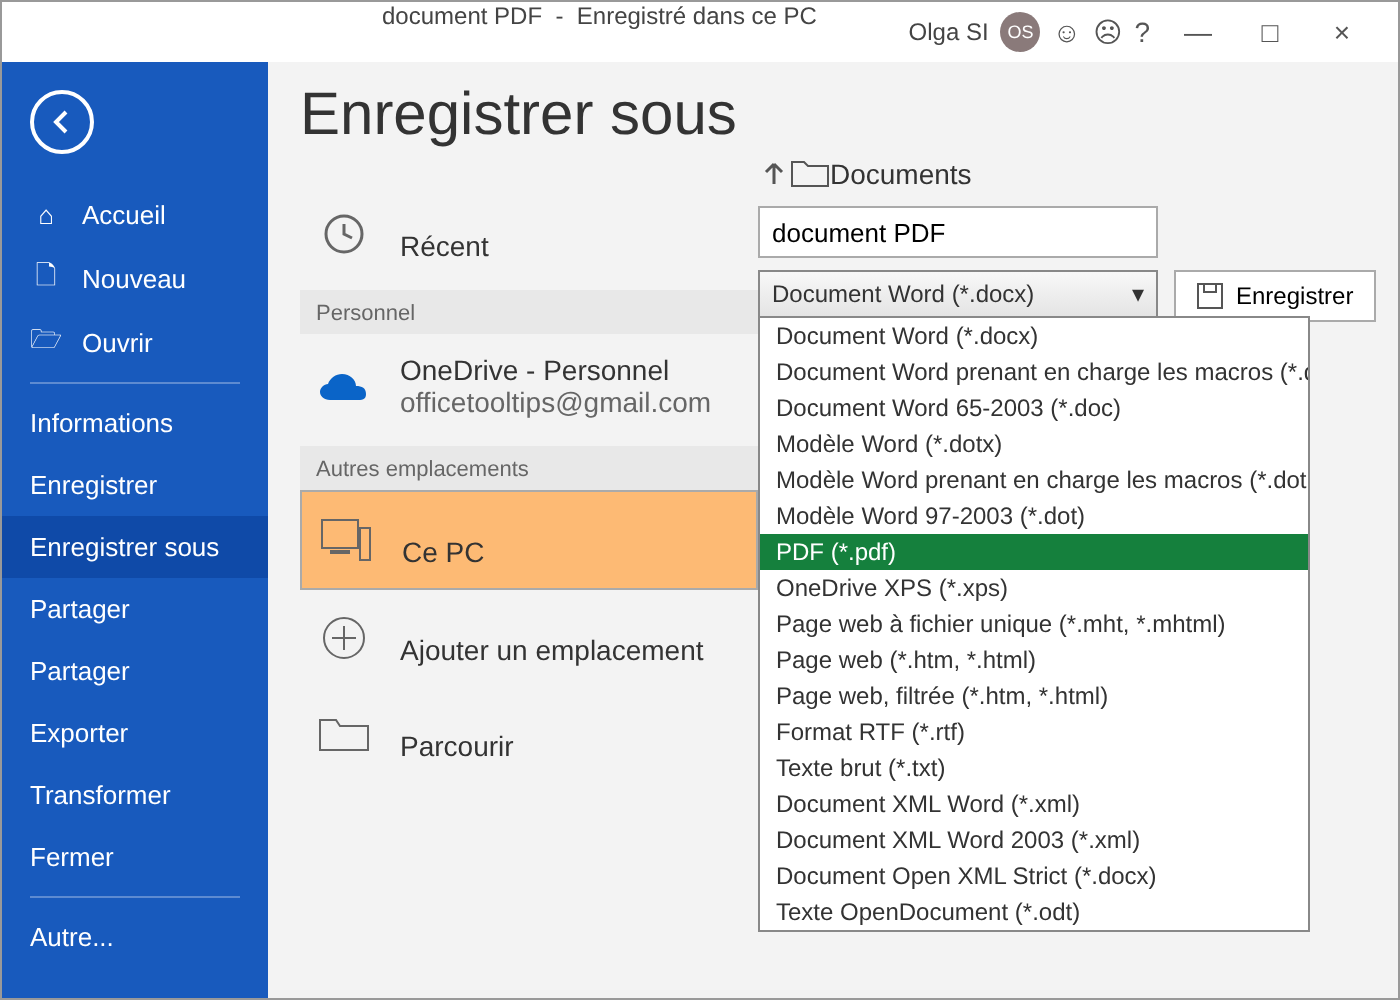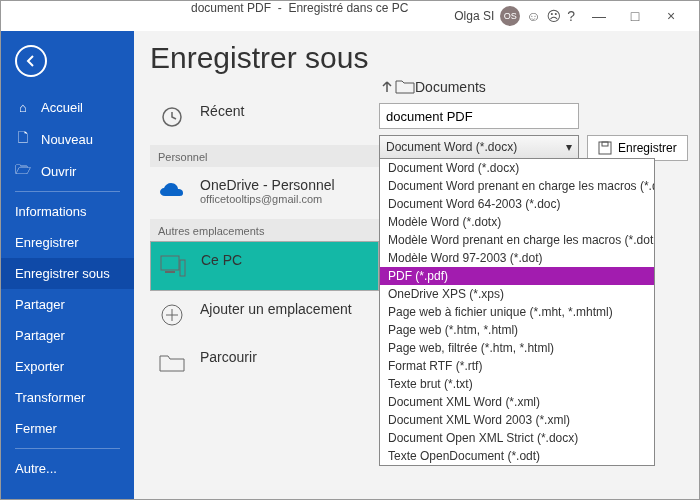--- a/index.html
+++ b/index.html
@@ -15,34 +15,34 @@
 .sidebar{width:133px;background:#185abd;color:#fff;display:flex;flex-direction:column;padding-top:8px}
 .back{width:32px;height:32px;border:2px solid #fff;border-radius:50%;margin:6px 0 14px 14px;display:flex;align-items:center;justify-content:center;font-size:16px}
 .menu{display:flex;flex-direction:column;font-size:13px}
 .menu-item{padding:8px 14px;display:flex;align-items:center;gap:10px}
 .menu-item.sel{background:#0f4aa8}
 .menu-sep{height:1px;background:rgba(255,255,255,.3);margin:4px 14px}
 .mi-icon{width:16px;height:16px;display:flex;align-items:center;justify-content:center}
 .content{flex:1;background:#f3f3f3;display:flex}
 .col1{width:245px;padding:10px 0 0 16px}
 .h1{font-size:30px;font-weight:300;color:#333;margin-bottom:18px;letter-spacing:0}
-.loc{display:flex;align-items:flex-start;gap:14px;padding:10px 8px;font-size:14px;color:#333}
-.loc.sel{background:#14b8a6;border:1px solid #aaa}
+.loc{display:flex;align-items:flex-end;gap:14px;padding:10px 8px;font-size:14px;color:#333}
+.loc.sel{background:#fdba74;border:1px solid #aaa}
 .loc-icon{width:28px;height:28px;display:flex;align-items:center;justify-content:center;color:#666}
-.loc-sub{font-size:11px;color:#666}
+.loc-sub{font-size:14px;color:#666}
 .sect{font-size:11px;color:#666;padding:6px 8px 4px;background:#e8e8e8;margin-top:4px}
 .col2{flex:1;padding:48px 10px 0 0;position:relative}
 .pathrow{display:flex;align-items:center;gap:0;font-size:14px;color:#333;margin-bottom:8px}
 .fname{width:200px;height:26px;border:1px solid #aaa;padding:0 6px;font-size:13px;background:#fff}
 .row2{display:flex;gap:8px;align-items:flex-start}
 .combo{width:200px;height:24px;border:1px solid #888;background:linear-gradient(#f8f8f8,#e4e4e4);font-size:12px;padding:0 6px;display:flex;align-items:center;justify-content:space-between;color:#333}
 .savebtn{height:26px;border:1px solid #aaa;background:#fff;padding:0 10px;font-size:12px;display:flex;align-items:center;gap:6px}
 .dropdown{position:absolute;top:127px;left:0;width:276px;background:#fff;border:1px solid #888;font-size:12px;color:#333;max-height:310px;overflow:hidden}
 .dd-item{padding:2px 8px;white-space:nowrap}
-.dd-item.hl{background:#a21caf;color:#fff}
+.dd-item.hl{background:#15803d;color:#fff}
 svg{display:block}
 </style>
 </head>
 <body>
 
 <div class="titlebar">
   <div class="doc">
     <span>document PDF</span>
     <span> &nbsp;-&nbsp; </span>
     <span>Enregistré dans ce PC</span>
@@ -196,21 +196,21 @@
                 <rect x="4" y="1" width="6" height="4" stroke="#555" fill="none"></rect>
               </svg>
             </span>
           <span>Enregistrer</span>
         </div>
       </div>
 
       <div class="dropdown" id="dd">
           <div class="dd-item">Document Word (*.docx)</div>
           <div class="dd-item">Document Word prenant en charge les macros (*.docm)</div>
-          <div class="dd-item">Document Word 64-2003 (*.doc)</div>
+          <div class="dd-item">Document Word 65-2003 (*.doc)</div>
           <div class="dd-item">Modèle Word (*.dotx)</div>
           <div class="dd-item">Modèle Word prenant en charge les macros (*.dotm)</div>
           <div class="dd-item">Modèle Word 97-2003 (*.dot)</div>
           <div class="dd-item hl">PDF (*.pdf)</div>
           <div class="dd-item">OneDrive XPS (*.xps)</div>
           <div class="dd-item">Page web à fichier unique (*.mht, *.mhtml)</div>
           <div class="dd-item">Page web (*.htm, *.html)</div>
           <div class="dd-item">Page web, filtrée (*.htm, *.html)</div>
           <div class="dd-item">Format RTF (*.rtf)</div>
           <div class="dd-item">Texte brut (*.txt)</div>

